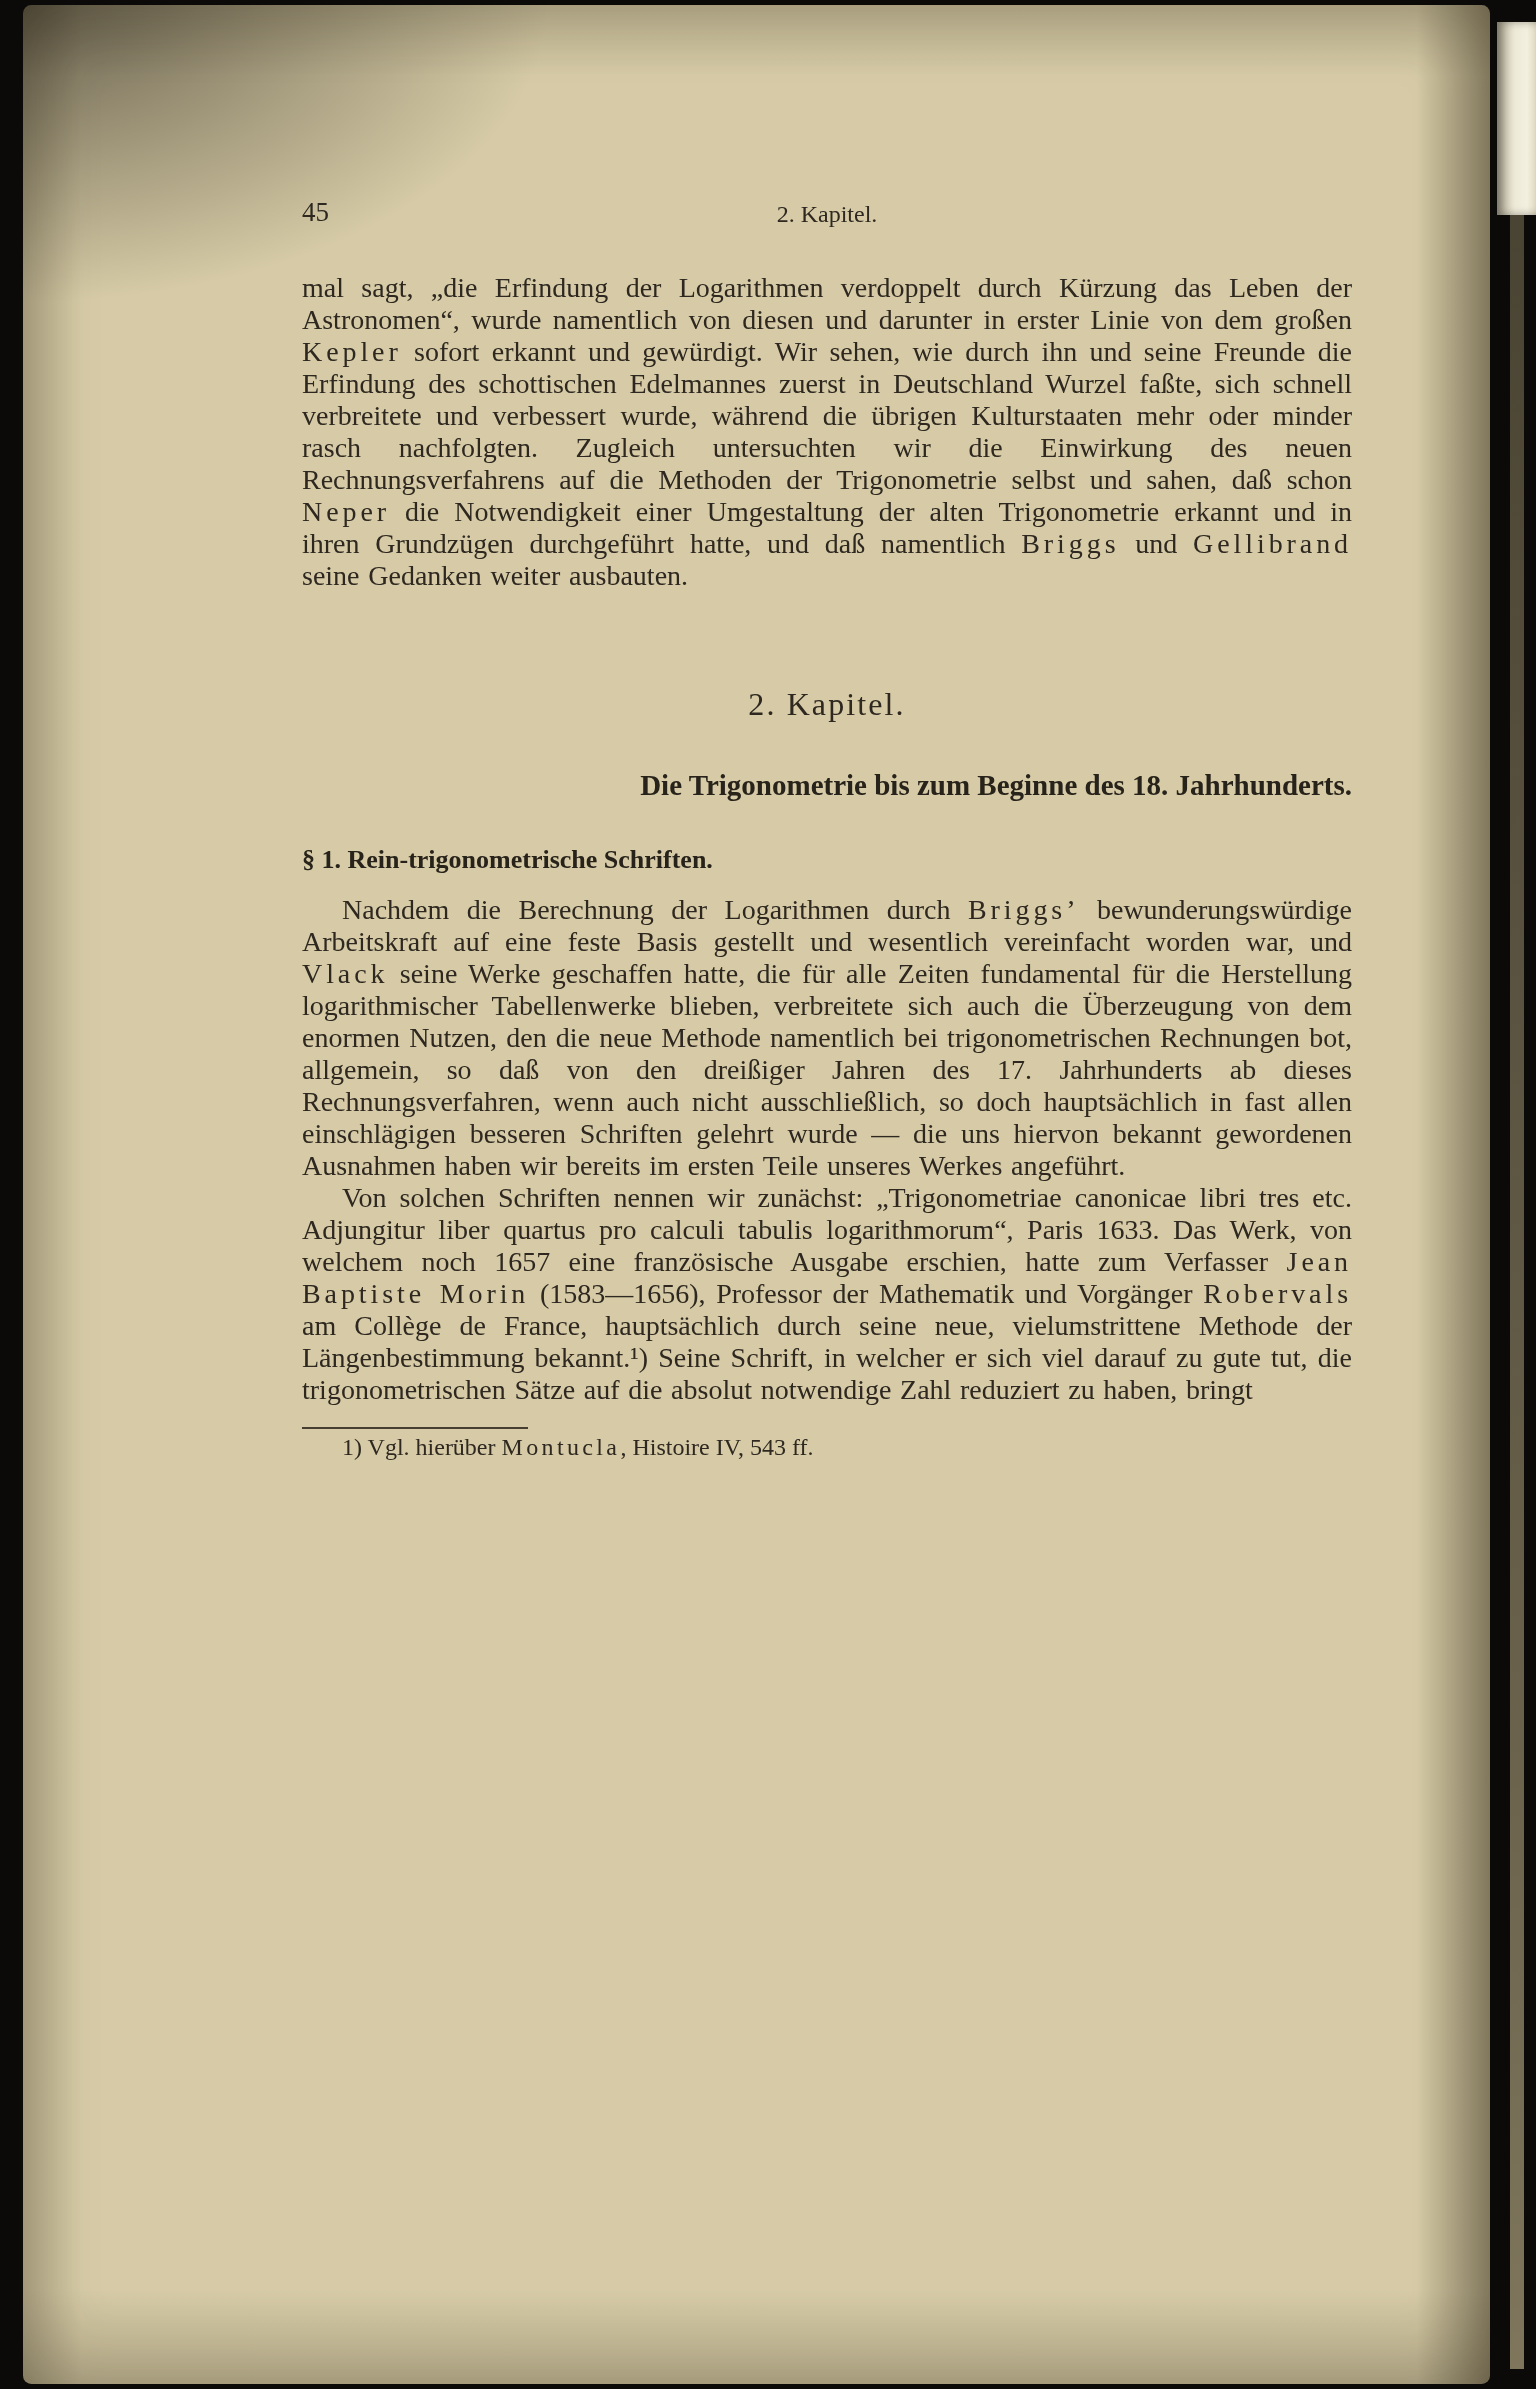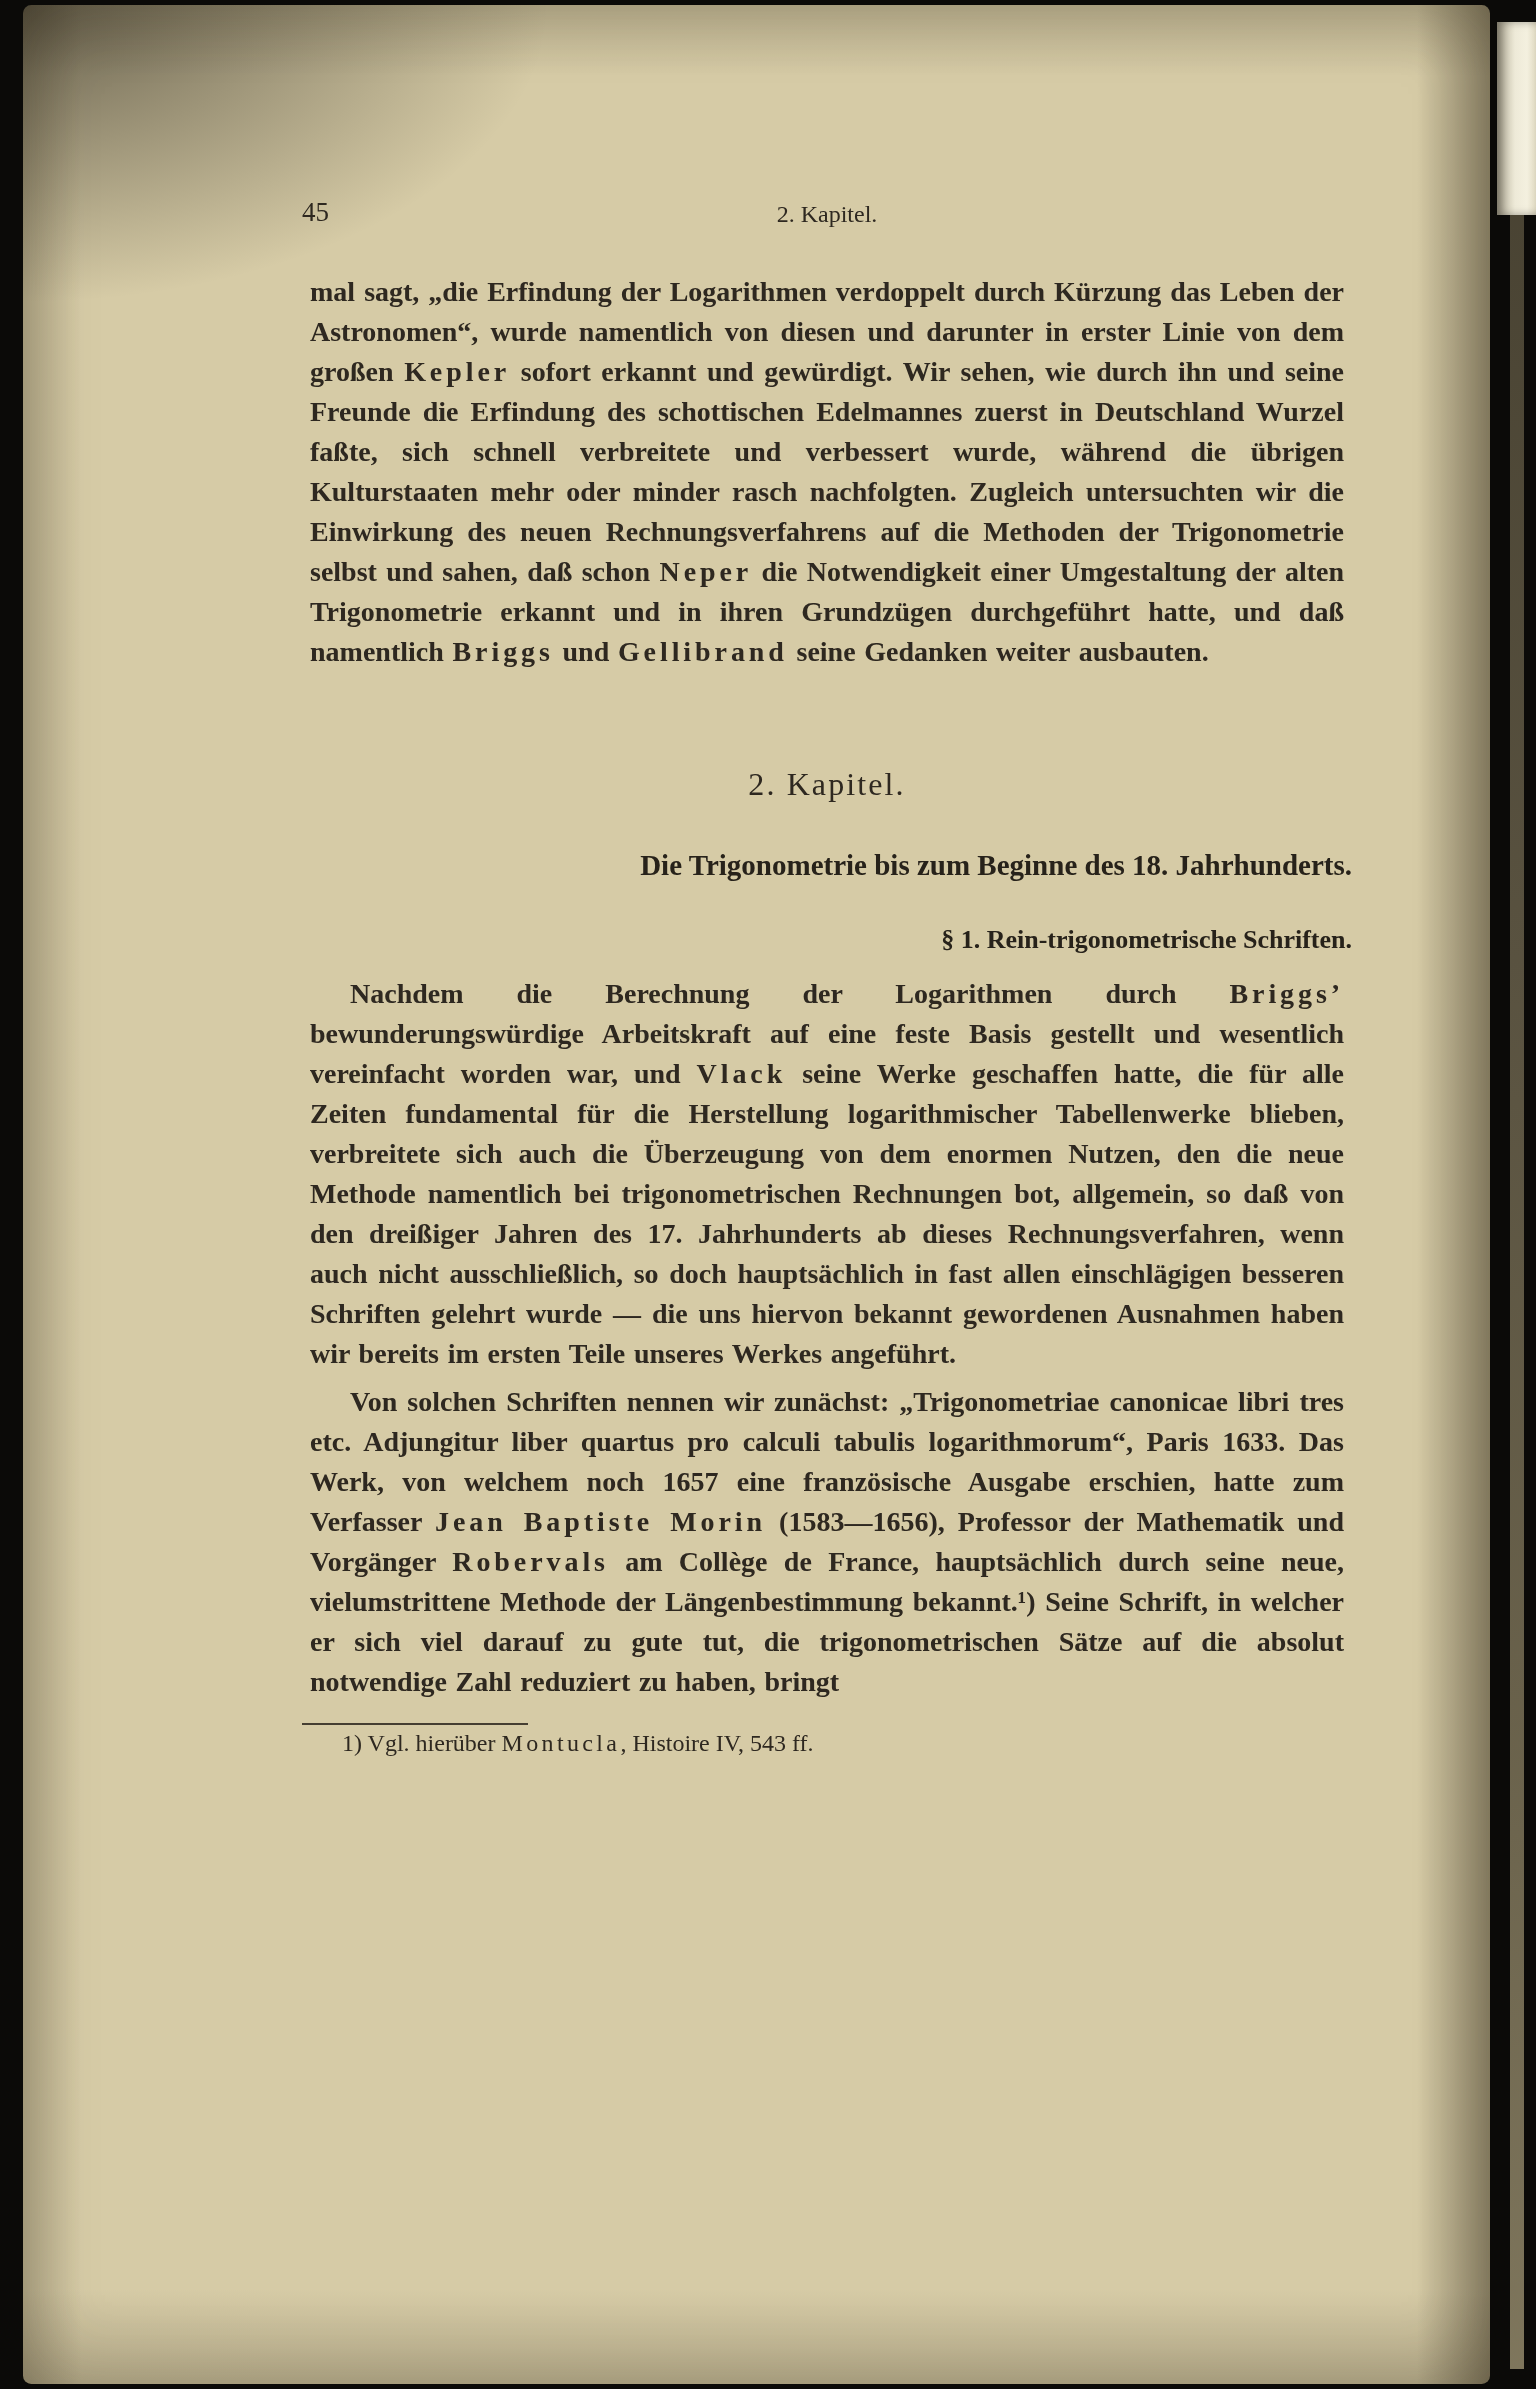--- a/index.html
+++ b/index.html
@@ -67,26 +67,25 @@
   }
   .pagenum {
     position: absolute;
     left: 0;
     top: -1.7px;
     font-size: 27px;
   }
   .content { margin-top: 42px; }
 
   .para {
-    margin: 8px;
+    margin: 0;
     font-size: 28px;
-    line-height: 40px;
+    line-height: 32px;
     text-align: justify;
     word-spacing: 1.7px;
-    font-weight: bold;
   }
   .para.indent { text-indent: 40px; }
 
   .kapitel {
     margin: 93px 0 0 0;
     font-size: 32px;
     line-height: 38px;
     font-weight: 400;
     letter-spacing: 2.1px;
     text-align: center;
@@ -97,21 +96,21 @@
     line-height: 38px;
     font-weight: 700;
     text-align: right;
     color: #27221a;
   }
   .section {
     margin: 38px 0 16.6px 0;
     font-size: 26px;
     line-height: 35px;
     font-weight: 700;
-    text-align: right;
+    text-align: left;
     color: #27221a;
   }
   .sperr { letter-spacing: 0.14em; }
 
   .rule {
     width: 226px;
     height: 0;
     border-top: 2.5px solid #453e31;
     margin-top: 21.6px;
   }

